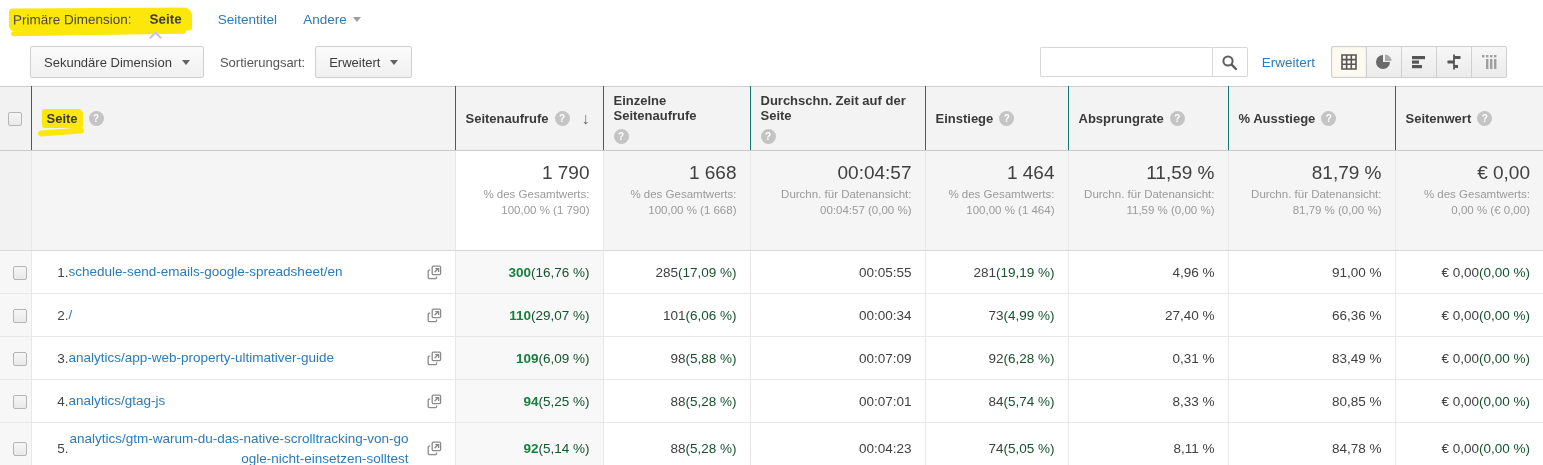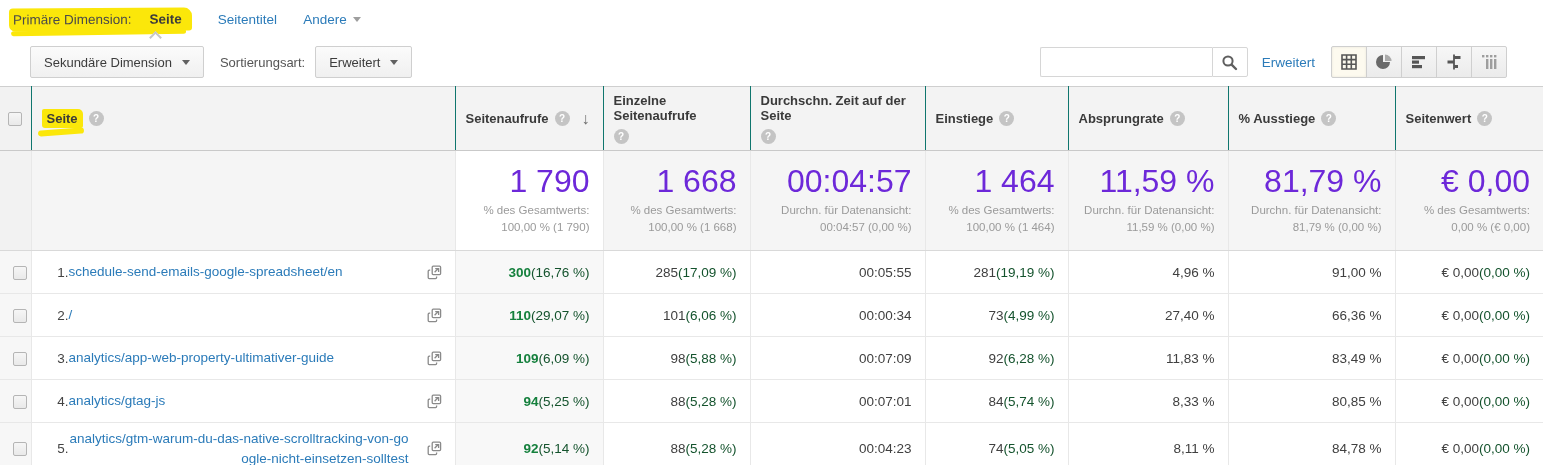--- a/index.html
+++ b/index.html
@@ -73,21 +73,21 @@
     font-size:10px; font-weight:700; line-height:15px; text-align:center; display:inline-block;
     cursor:pointer; flex:none; }
   .sort-arrow { font-size:16px; color:#6e6e6e; font-weight:700; margin-left:6px; cursor:pointer; }
 
   td { border-bottom:1px solid #e8e8e8; border-right:1px solid #e8e8e8; font-size:13.5px;
     background:#fff; }
   td:last-child { border-right:none; }
   tr.totals td { background:#f5f5f5; border-bottom:1px solid #d9d9d9; vertical-align:top;
     text-align:right; padding:10px 13px 14px; height:100px; }
   tr.totals td.sorted { background:#fff; }
-  .tot-big { font-size:32px; color:#6d28d9; line-height:1.25; }
+  .tot-big { font-size:19px; color:#404040; line-height:1.25; }
   .tot-sub { font-size:11.5px; color:#9a9a9a; line-height:1.45; margin-top:1px; }
 
   tr.data td { height:43px; padding:6px 13px; text-align:right; color:#404040; }
   tr.data td.sorted { background:#f8f8f8; }
   td.cell-check { text-align:center; background:#f7f7f7 !important; padding:0; }
   thead th.h-check, tr.totals td.t-check { background:#f2f2f2; }
   td.cell-page { text-align:left; padding:6px 12px 6px 16px; }
   .page-row { display:flex; align-items:center; }
   .row-idx { width:24px; flex:none; color:#444; }
   .page-link { color:var(--link,#2b7bb9); text-decoration:none; cursor:pointer;
@@ -349,21 +349,21 @@
             <rect x="5.2" y="1.2" width="8.4" height="8.4" rx="1" fill="none" stroke="#8a8a8a" stroke-width="1.3"></rect>
             <path d="M7.6 7.2 11 3.8 M8.2 3.6h3.4v3.4" fill="none" stroke="#8a8a8a" stroke-width="1.3"></path>
           </svg>
         </span>
       </div>
     </td>
     <td class="sorted"><span class="b">109</span><span class="pct">(6,09 %)</span></td>
     <td><span>98</span><span class="pct">(5,88 %)</span></td>
     <td><span>00:07:09</span></td>
     <td><span>92</span><span class="pct">(6,28 %)</span></td>
-    <td><span>11,83 %</span></td>
+    <td><span>0,31 %</span></td>
     <td><span>83,49 %</span></td>
     <td><span>€ 0,00</span><span class="pct">(0,00 %)</span></td>
   </tr>
 
   <tr class="data">
     <td class="cell-check">
       <span class="checkbox"></span>
     </td>
     <td class="cell-page">
       <div class="page-row">

